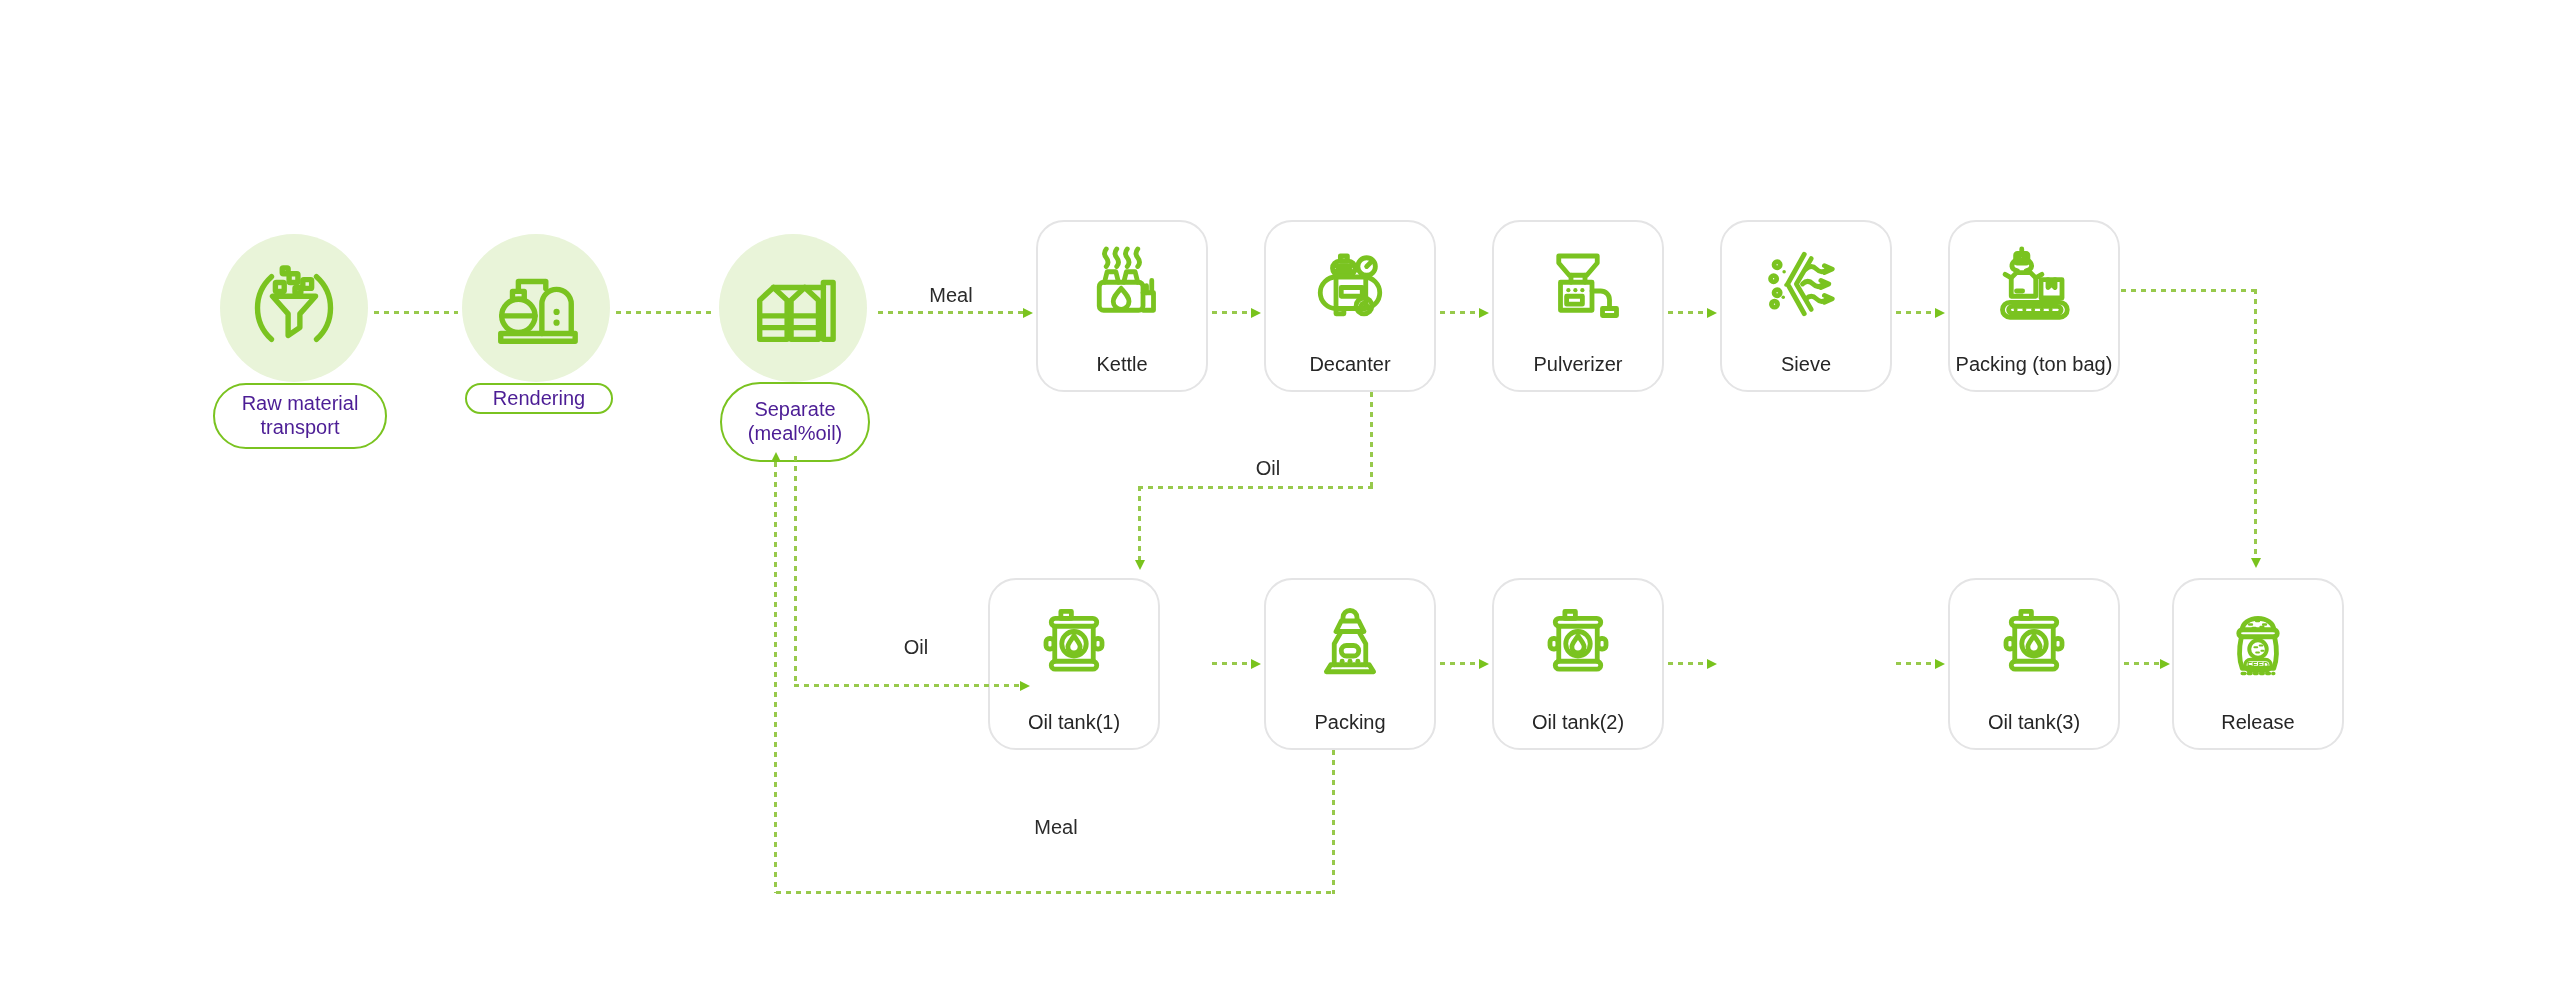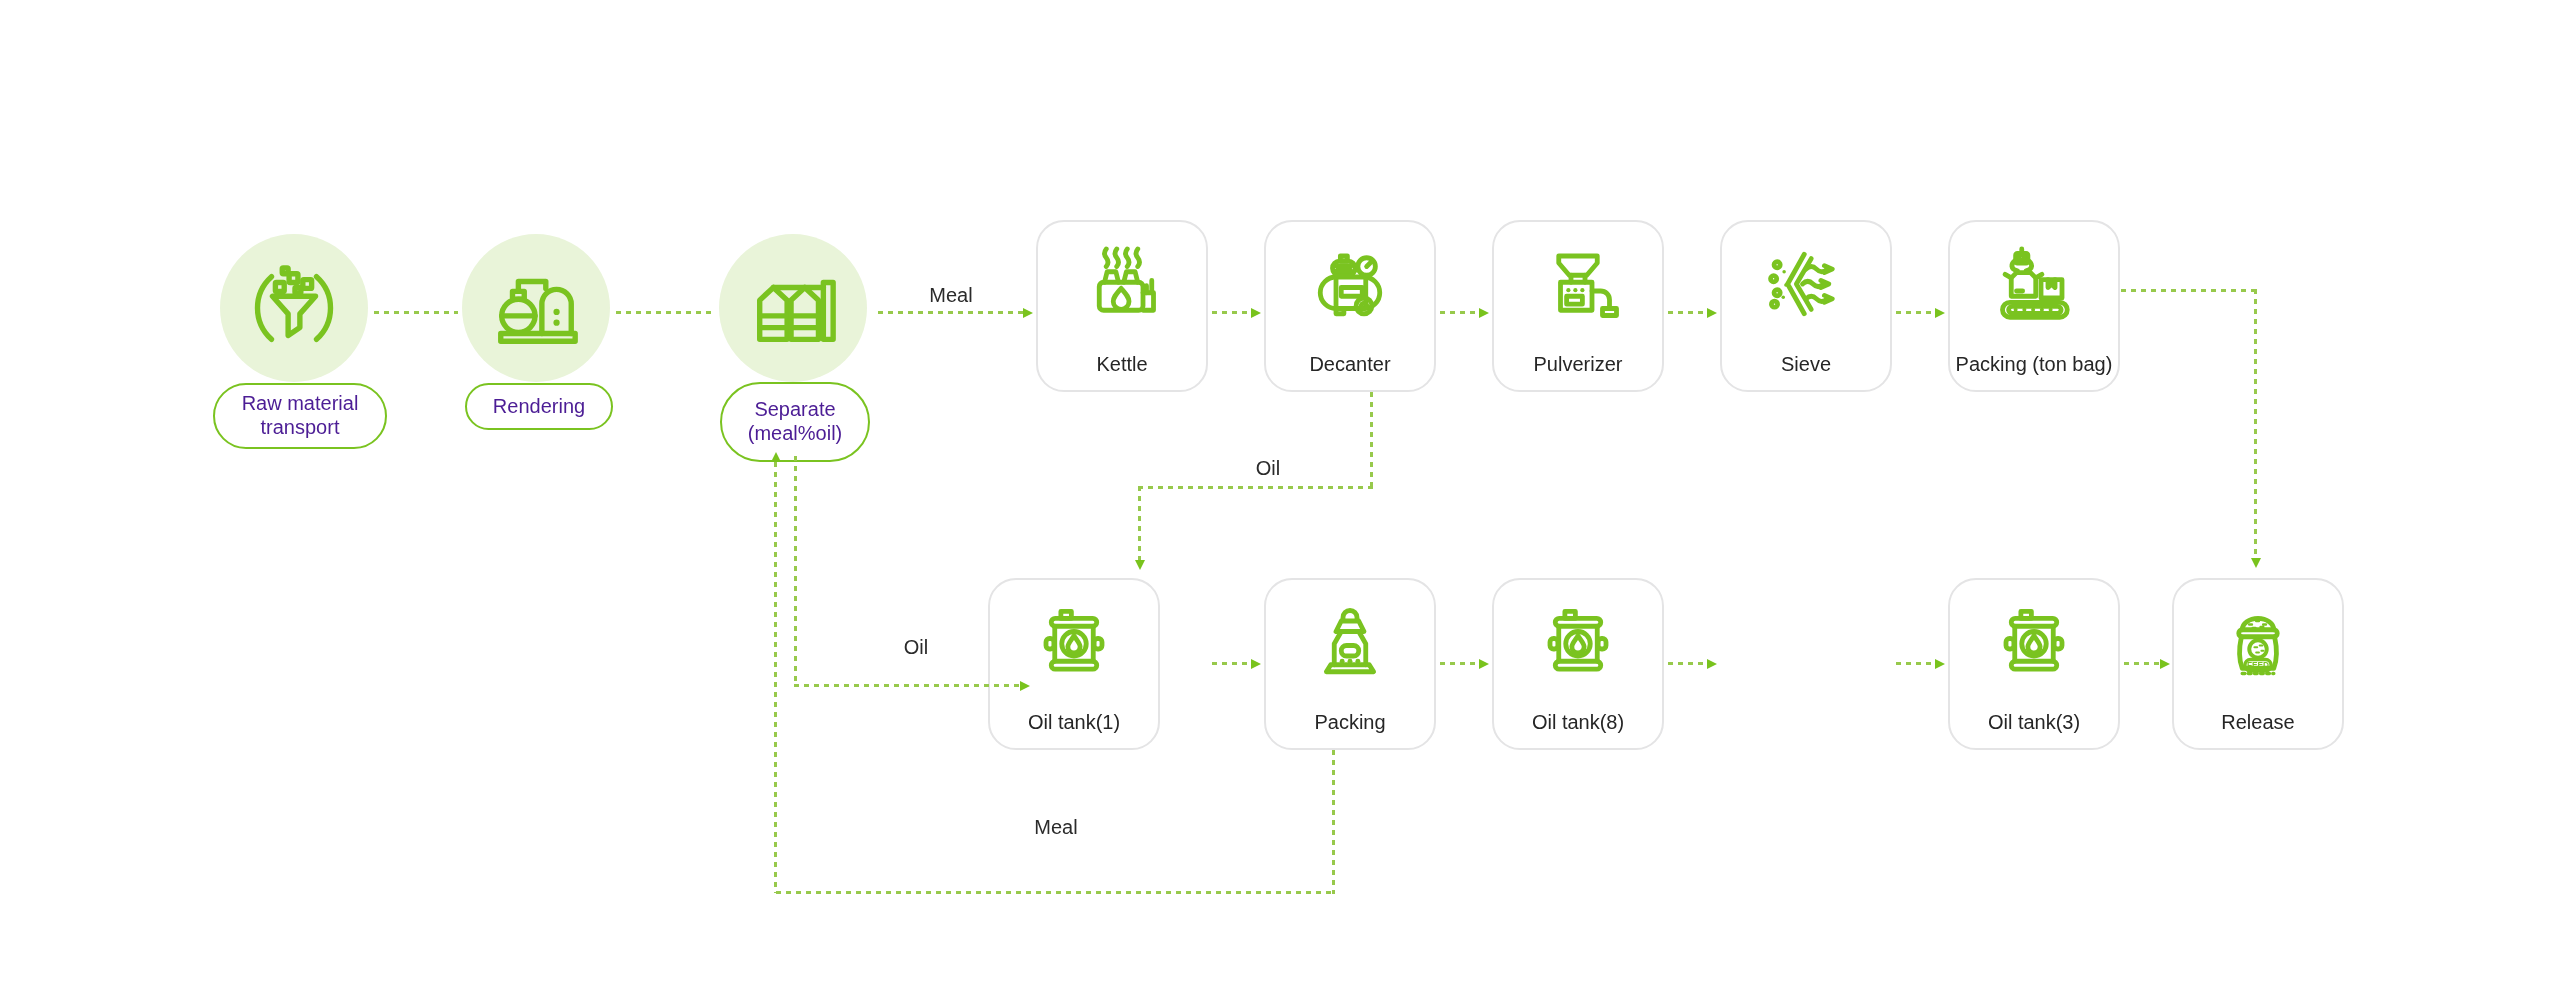--- a/index.html
+++ b/index.html
@@ -52,21 +52,21 @@
       <circle cx="30" cy="56" r="17"></circle>
       <path d="M13 56 H47"></path>
       <rect x="24" y="31" width="12" height="8"></rect>
       <path d="M30 31 V21 H58 V28"></path>
       <path d="M54 74 V44 a15 15 0 0 1 30 0 V74"></path>
       <circle class="fl" cx="69" cy="52" r="3.2"></circle>
       <circle class="fl" cx="69" cy="63" r="3.2"></circle>
       <path d="M12 74 H88 V82 H12 Z"></path>
     </svg>
   </div>
-  <div class="pill" style="left:465px;top:383px;width:148px;height:47px">Rendering</div>
+  <div class="pill" style="left:465px;top:383px;width:148px;height:31px">Rendering</div>
 
   <div class="circle" style="left:719px;top:234px">
     <svg class="ic" width="94" height="94" viewBox="0 0 96 96">
       <path d="M14 80 V40 L28 27 L42 40 V80 Z"></path>
       <path d="M14 56 H42 M14 68 H42"></path>
       <path d="M46 80 V40 L60 27 L74 40 V80 Z"></path>
       <path d="M46 56 H74 M46 68 H74"></path>
       <rect x="79" y="22" width="10" height="58"></rect>
       <path d="M28 27 H79"></path>
     </svg>
@@ -197,21 +197,21 @@
     <svg class="ic" width="84" height="84" viewBox="0 0 96 96">
       <rect x="33" y="13" width="12" height="8"></rect>
       <rect x="22" y="21" width="52" height="9" rx="4.5"></rect>
       <path d="M26 30 V70 M70 30 V70"></path>
       <rect x="22" y="70" width="52" height="9" rx="4.5"></rect>
       <rect x="16" y="44" width="9" height="12" rx="4"></rect>
       <rect x="71" y="44" width="9" height="12" rx="4"></rect>
       <circle cx="48" cy="50" r="14"></circle>
       <path d="M48 41 c4 6 7 9 7 12.5 a7 7 0 0 1 -14 0 c0 -3.5 3 -6.5 7 -12.5"></path>
     </svg>
-    <div class="card-label">Oil tank(8)</div>
+    <div class="card-label">Oil tank(2)</div>
   </div>
 
 
   <div class="card" style="left:1948px;top:578px">
     <svg class="ic" width="84" height="84" viewBox="0 0 96 96">
       <rect x="33" y="13" width="12" height="8"></rect>
       <rect x="22" y="21" width="52" height="9" rx="4.5"></rect>
       <path d="M26 30 V70 M70 30 V70"></path>
       <rect x="22" y="70" width="52" height="9" rx="4.5"></rect>
       <rect x="16" y="44" width="9" height="12" rx="4"></rect>

